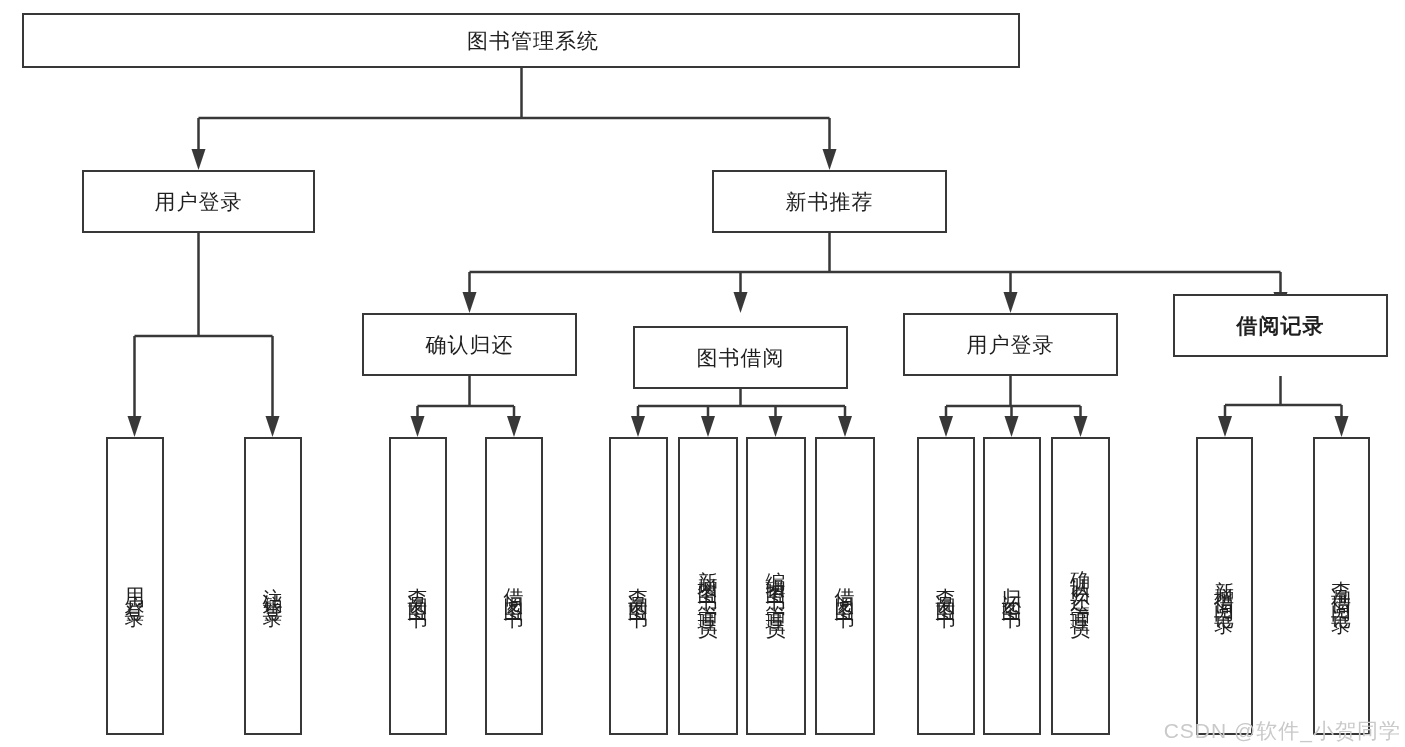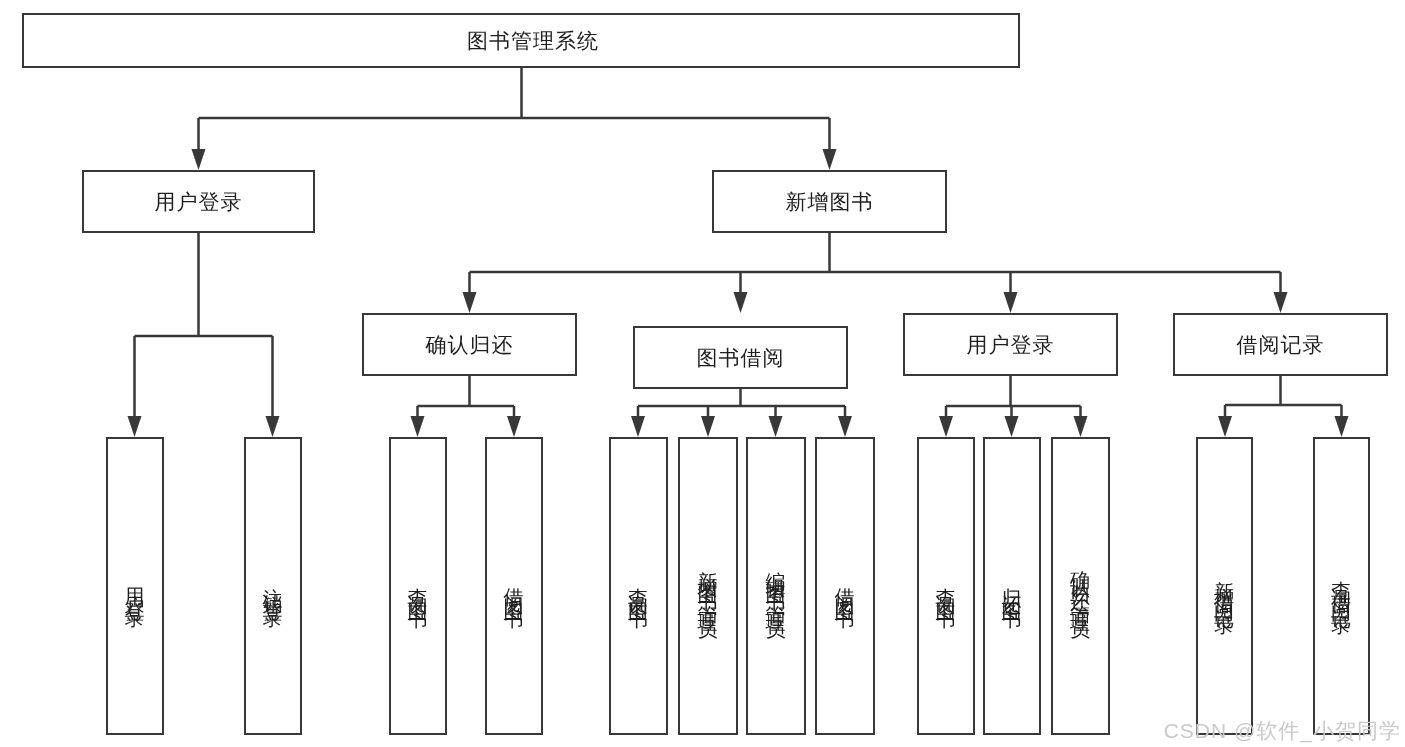--- a/index.html
+++ b/index.html
@@ -110,33 +110,33 @@
   </svg>
 
   <div class="node" style="left:22px; top:13px; width:998px; height:55px;padding-left:24px;">
     <span>图书管理系统</span>
   </div>
 
   <div class="node" style="left:82px; top:170px; width:233px; height:63px;">
     <span>用户登录</span>
   </div>
   <div class="node" style="left:712px; top:170px; width:235px; height:63px;">
-    <span>新增图书</span>
+    <span>新书推荐</span>
   </div>
 
   <div class="node" style="left:362px; top:313px; width:215px; height:63px;">
     <span>确认归还</span>
   </div>
   <div class="node" style="left:633px; top:326px; width:215px; height:63px;">
     <span>图书借阅</span>
   </div>
   <div class="node" style="left:903px; top:313px; width:215px; height:63px;">
     <span>用户登录</span>
   </div>
-  <div class="node" style="left:1173px; top:313px; width:215px; height:63px;">
+  <div class="node" style="left:1173px; top:294px; width:215px; height:63px;font-weight:bold;">
     <span>借阅记录</span>
   </div>
 
   <div class="vnode" style="left:106px; top:437px; width:58px; height:298px;">
     <span>用户登录</span>
   </div>
   <div class="vnode" style="left:244px; top:437px; width:58px; height:298px;">
     <span>注销登录</span>
   </div>
 

